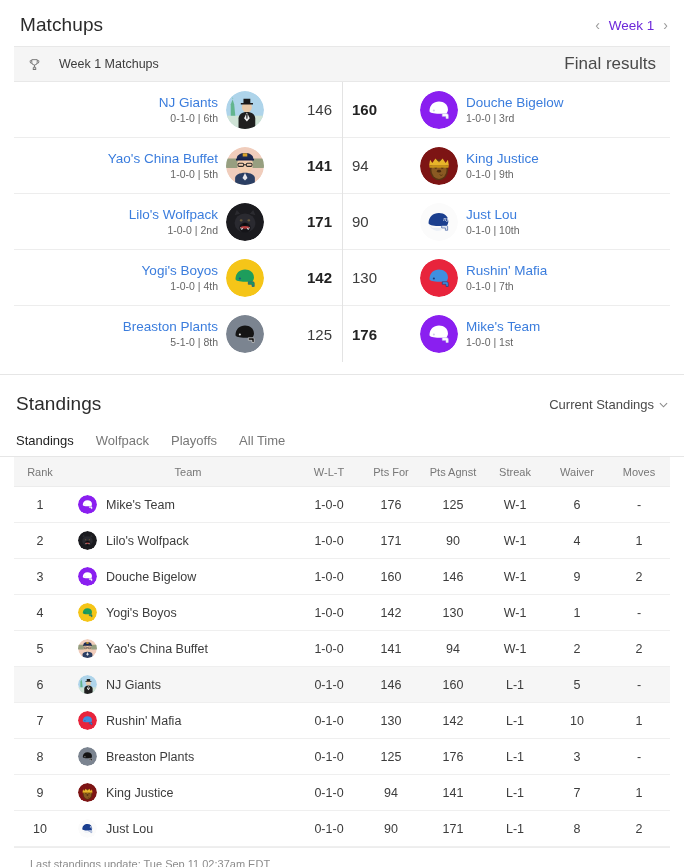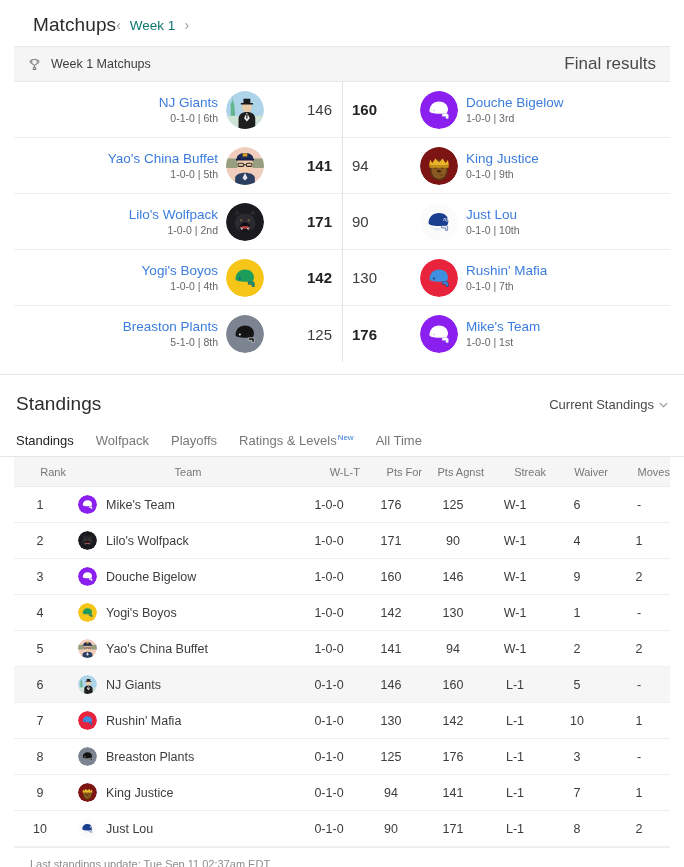--- a/index.html
+++ b/index.html
@@ -8,34 +8,34 @@
     width: 684px; height: 867px;
     background: #ffffff;
     font-family: "Liberation Sans", sans-serif;
     -webkit-font-smoothing: antialiased;
   }
   .page { width: 684px; height: 867px; position: relative; background:#fff; overflow:hidden; }
 
   
   .card { background:#fff; }
   .section-head {
-    display:flex; align-items:center; 
-    padding: 14px 16px 10px 33px;
+    display:flex; align-items:center; justify-content:space-between;
+    padding: 14px 16px 10px 20px;
   }
   .section-title { font-size: 19px; color: #2b2b2b; font-weight: 400; letter-spacing:.1px; }
   .week-nav { display:flex; align-items:center; gap:9px; color:#555; font-size:13.5px; }
   .week-nav .arrow { color:#9b9b9b; font-size:14px; line-height:1; cursor:pointer; }
-  .week-nav .wk { color:#0f766e; font-size:13.5px; }
+  .week-nav .wk { color:#6d28d9; font-size:13.5px; }
 
   .subbar {
     background:#f5f5f5; border-top:1px solid #e8e8e8; border-bottom:1px solid #e8e8e8;
     display:flex; align-items:center; justify-content:space-between;
     padding: 7px 14px; margin: 0 14px;
   }
-  .subbar-left { display:flex; align-items:center; gap:10px; font-size:12.5px; color:#3c3c3c;}
+  .subbar-left { display:flex; align-items:center; gap:18px; font-size:12.5px; color:#3c3c3c;}
   .subbar-right { font-size:17px; color:#4a4a4a;text-align:center; }
   .trophy { width:13px; height:13px; display:inline-block; color:#6b6b6b; }
 
   
   .matchups { margin: 0 14px; position:relative; }
   .matchups:before {
     content:""; position:absolute; left:50%; top:0; bottom:0; width:1px;
     background:#e3e3e3;
   }
   .mrow {
@@ -80,21 +80,21 @@
     display:flex; align-items:flex-end; gap:22px;
     padding: 0 16px; border-bottom:1px solid #e6e6e6; height:30px;
   }
   .tab { font-size:13px; color:#777; cursor:pointer; padding-bottom:8px; position:relative; white-space:nowrap;}
   .tab.active { color:#222; }
   .tab .newbadge { color:#3b7ddd; font-size:8px; vertical-align:super; margin-left:1px; }
 
   table.stand { width:calc(100% - 28px); margin:0 14px; border-collapse:collapse; }
   table.stand thead th {
     background:#f5f5f5; color:#777; font-size:11px; font-weight:400;
-    text-align:right; padding:9px 0 8px 0; border-bottom:1px solid #ececec;
+    text-align:center; padding:9px 0 8px 0; border-bottom:1px solid #ececec;
   }
   table.stand thead th.rank { width:52px; }
   table.stand thead th.team { text-align:center; padding-left:12px; }
   table.stand thead th.col { width:62px; }
   table.stand tbody td {
     font-size:12.5px; color:#3c3c3c; text-align:center;
     padding:0; height:36px; border-bottom:1px solid #efefef;
   }
   table.stand tbody tr.hl { background:#f6f6f6; }
   table.stand tbody td.team {
@@ -346,21 +346,20 @@
               <path d="M1 1l4 4 4-4" stroke="#8a8a8a" stroke-width="1.2" fill="none"></path>
             </svg>
         </span>
       </div>
     </div>
 
     <div class="tabs" id="standings-tabs">
         <span class="tab active"><span>Standings</span></span>
         <span class="tab"><span>Wolfpack</span></span>
         <span class="tab"><span>Playoffs</span></span>
-        <span class="tab"><span>Ratings &amp; Levels</span><sup class="newbadge">New</sup></span>
         <span class="tab"><span>All Time</span></span>
       </div>
 
     <table class="stand">
       <thead>
         <tr>
           <th class="rank">Rank</th>
           <th class="team">Team</th>
           <th class="col">W-L-T</th>
           <th class="col">Pts For</th>

